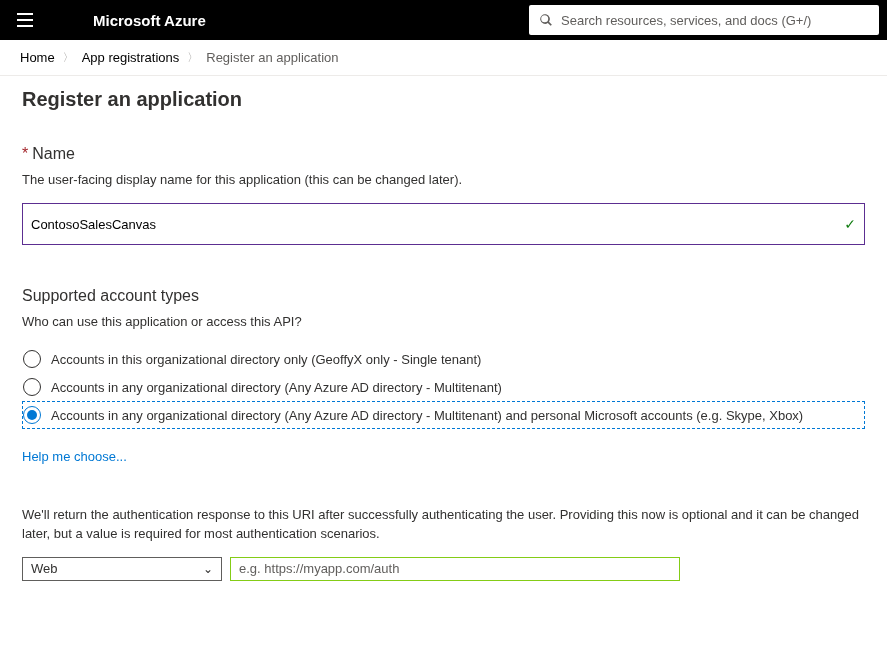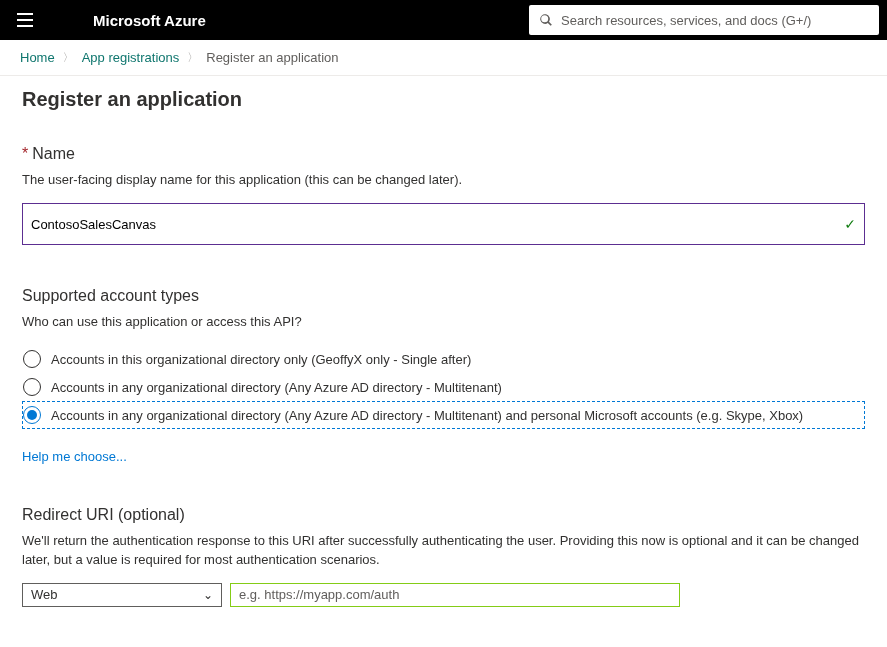--- a/index.html
+++ b/index.html
@@ -53,21 +53,21 @@
   }
   .searchbox input::placeholder { color: #605e5c; }
   
   .breadcrumb {
     display: flex;
     align-items: center;
     padding: 10px 20px;
     font-size: 13px;
     border-bottom: 1px solid #edebe9;
   }
-  .breadcrumb a { color: #0f766e; text-decoration: none; cursor: pointer; }
+  .breadcrumb a { color: #000000; text-decoration: none; cursor: pointer; }
   .breadcrumb .sep { color: #a19f9d; margin: 0 8px; font-size: 11px;}
   .breadcrumb .current { color: #605e5c; }
   
   .page { padding: 12px 22px 30px 22px; }
   h1.page-title { font-size: 20px; font-weight: 600; color: #323130; margin-bottom: 34px; }
   .section { margin-bottom: 42px; margin-top: 28px; }
   .section-title { font-size: 16px; font-weight: 400; color: #323130; margin-bottom: 8px; }
   .req { color: #a4262c; margin-right: 4px; }
   .desc { font-size: 13px; color: #323130; margin-bottom: 14px; line-height: 1.4; }
   
@@ -190,41 +190,40 @@
     </div>
   </div>
 
   <div class="section">
     <div class="section-title">Supported account types</div>
     <div class="desc">Who can use this application or access this API?</div>
     <div class="radio-group">
 
       <div class="radio-row">
         <div class="radio-circle"></div>
-        <span class="radio-label">Accounts in this organizational directory only (GeoffyX only - Single after)</span>
+        <span class="radio-label">Accounts in this organizational directory only (GeoffyX only - Single tenant)</span>
       </div>
 
       <div class="radio-row">
         <div class="radio-circle"></div>
         <span class="radio-label">Accounts in any organizational directory (Any Azure AD directory - Multitenant)</span>
       </div>
 
       <div class="radio-row selected focused">
         <div class="radio-circle">
             <div class="radio-dot"></div>
           </div>
         <span class="radio-label">Accounts in any organizational directory (Any Azure AD directory - Multitenant) and personal Microsoft accounts (e.g. Skype, Xbox)</span>
       </div>
 
     </div>
     <a class="link">Help me choose...</a>
   </div>
 
   <div class="section" style="margin-bottom:10px;">
-    <div class="section-title">Redirect URI (optional)</div>
     <div class="desc">We'll return the authentication response to this URI after successfully authenticating the user. Providing this now is optional and it can be changed later, but a value is required for most authentication scenarios.</div>
     <div class="uri-row">
       <div class="dropdown">
         <span>Web</span>
         <span class="chev">⌄</span>
       </div>
       <input class="uri-input" type="text" placeholder="e.g. https://myapp.com/auth" style="">
     </div>
   </div>
 

